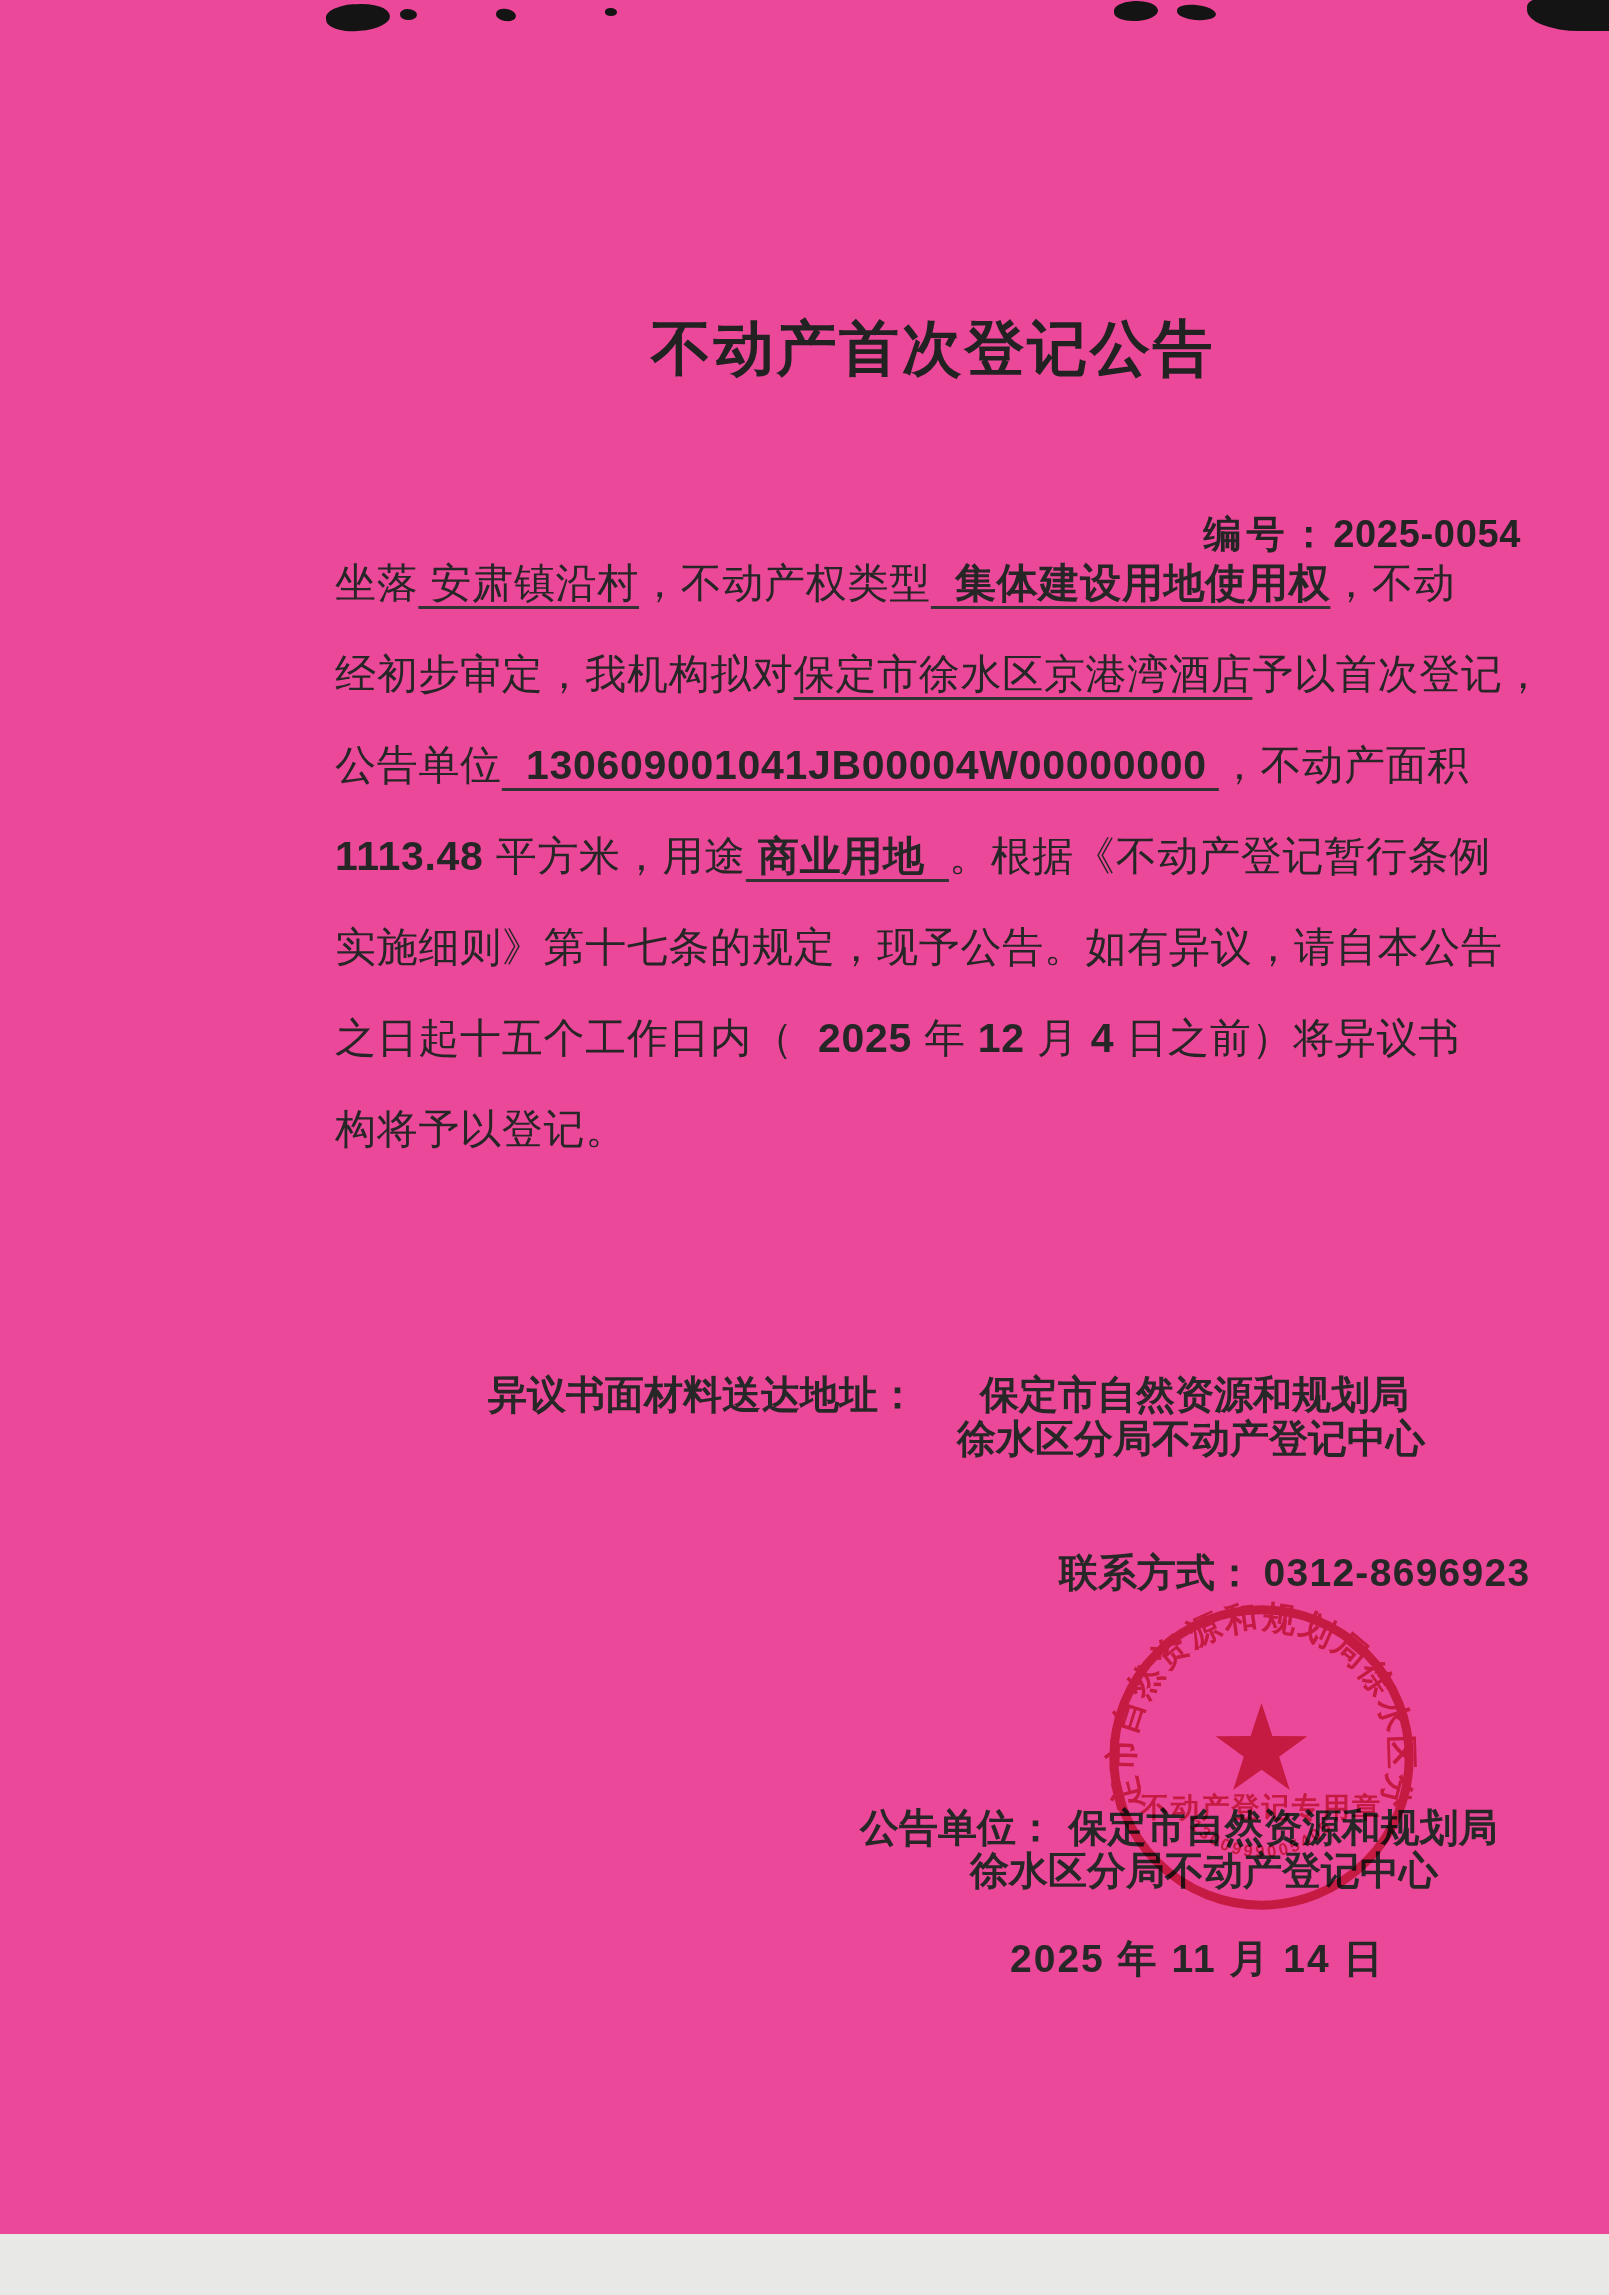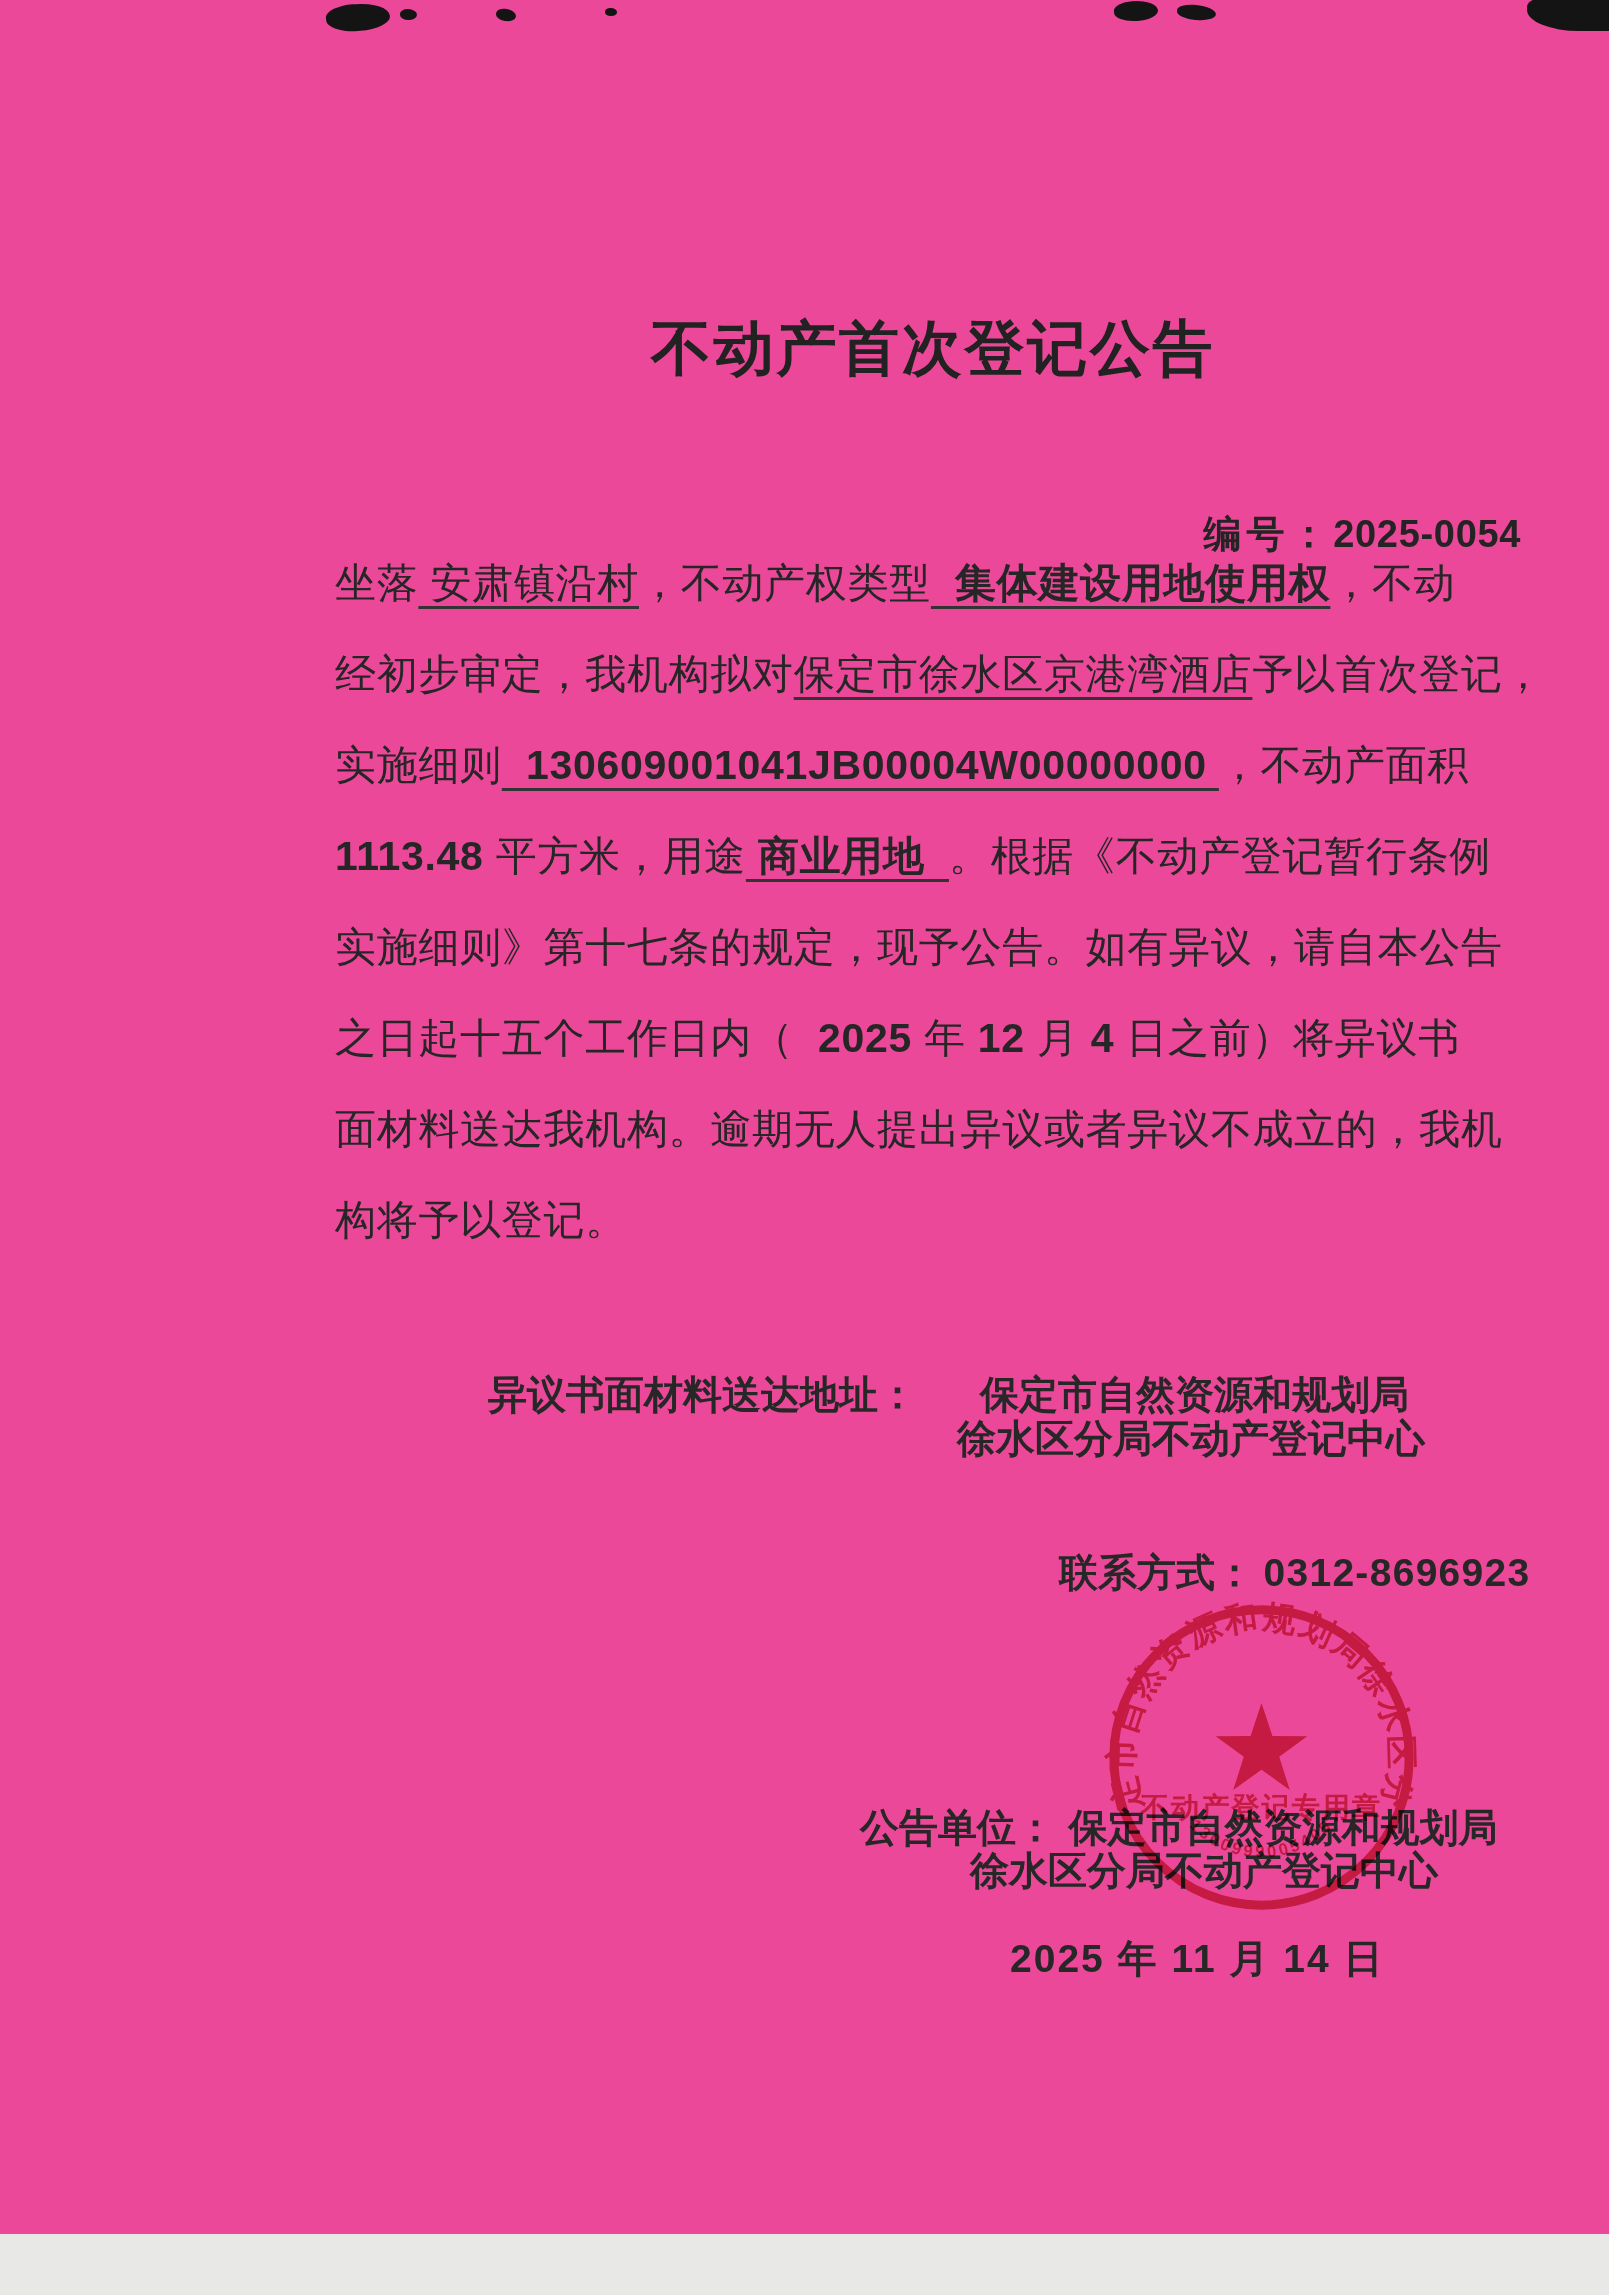--- a/index.html
+++ b/index.html
@@ -79,25 +79,24 @@
 
   <div class="title">不动产首次登记公告</div>
 
   <div class="docnum">
     <span class="lbl">编号：</span><span class="num">2025-0054</span>
   </div>
 
   <div class="bodyblock">
     <div class="bodyline"><span>坐落</span><span class="u"> 安肃镇沿村</span><span>，不动产权类型</span><span class="u b">  集体建设用地使用权</span><span>，不动</span></div>
     <div class="bodyline"><span>经初步审定，我机构拟对</span><span class="u">保定市徐水区京港湾酒店</span><span>予以首次登记，</span></div>
-    <div class="bodyline"><span>实施细则</span><span class="u b">  130609001041JB00004W00000000 </span><span>，不动产面积</span></div>
+    <div class="bodyline"><span>公告单位</span><span class="u b">  130609001041JB00004W00000000 </span><span>，不动产面积</span></div>
     <div class="bodyline"><span class="b">1113.48</span><span> 平方米，用途</span><span class="u b"> 商业用地  </span><span>。根据《不动产登记暂行条例</span></div>
     <div class="bodyline"><span>实施细则》第十七条的规定，现予公告。如有异议，请自本公告</span></div>
     <div class="bodyline"><span>之日起十五个工作日内（  </span><span class="b">2025</span><span> 年 </span><span class="b">12</span><span> 月 </span><span class="b">4</span><span> 日之前）将异议书</span></div>
-    <div class="bodyline"><span>面材料送达我机构。逾期无人提出异议或者异议不成立的，我机</span></div>
     <div class="bodyline"><span>构将予以登记。</span></div>
   </div>
 
   <div class="address">
     <div class="addr1">
       <span>异议书面材料送达地址：</span><span class="val">保定市自然资源和规划局</span>
     </div>
     <div class="addr2">徐水区分局不动产登记中心</div>
     <div class="addr3">
       <span>联系方式：</span><span class="val">0312-8696923</span>

